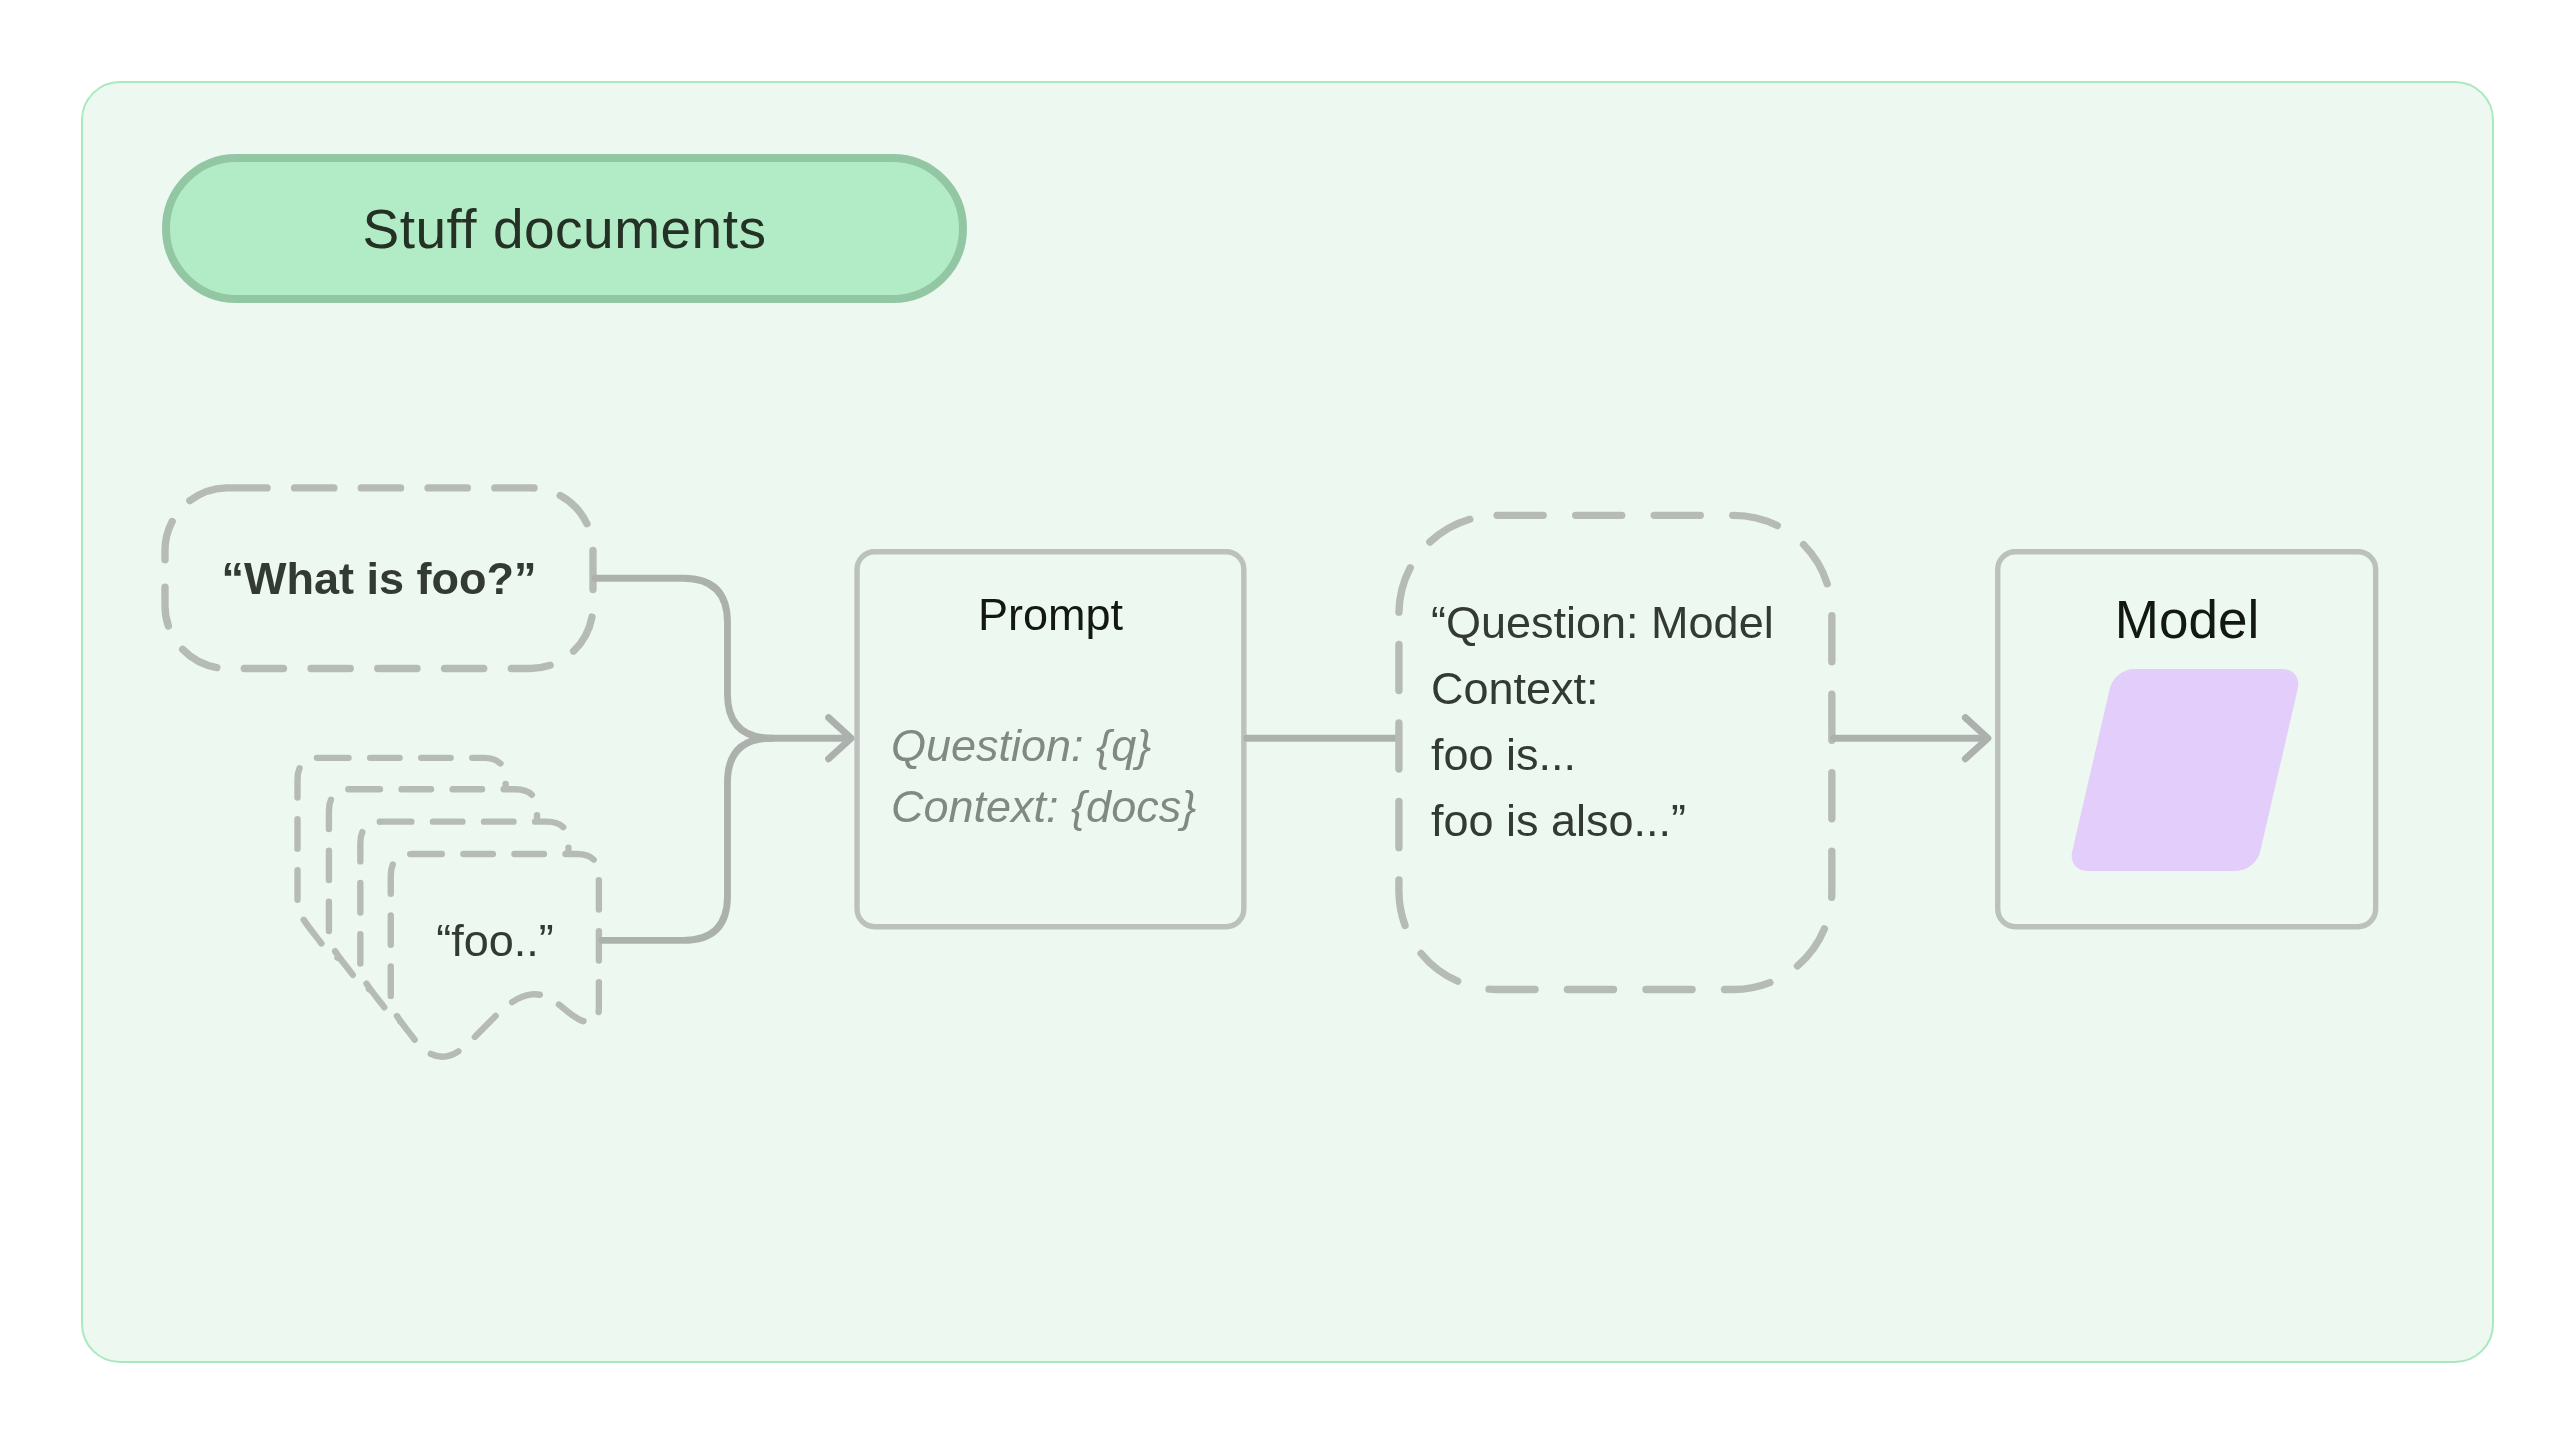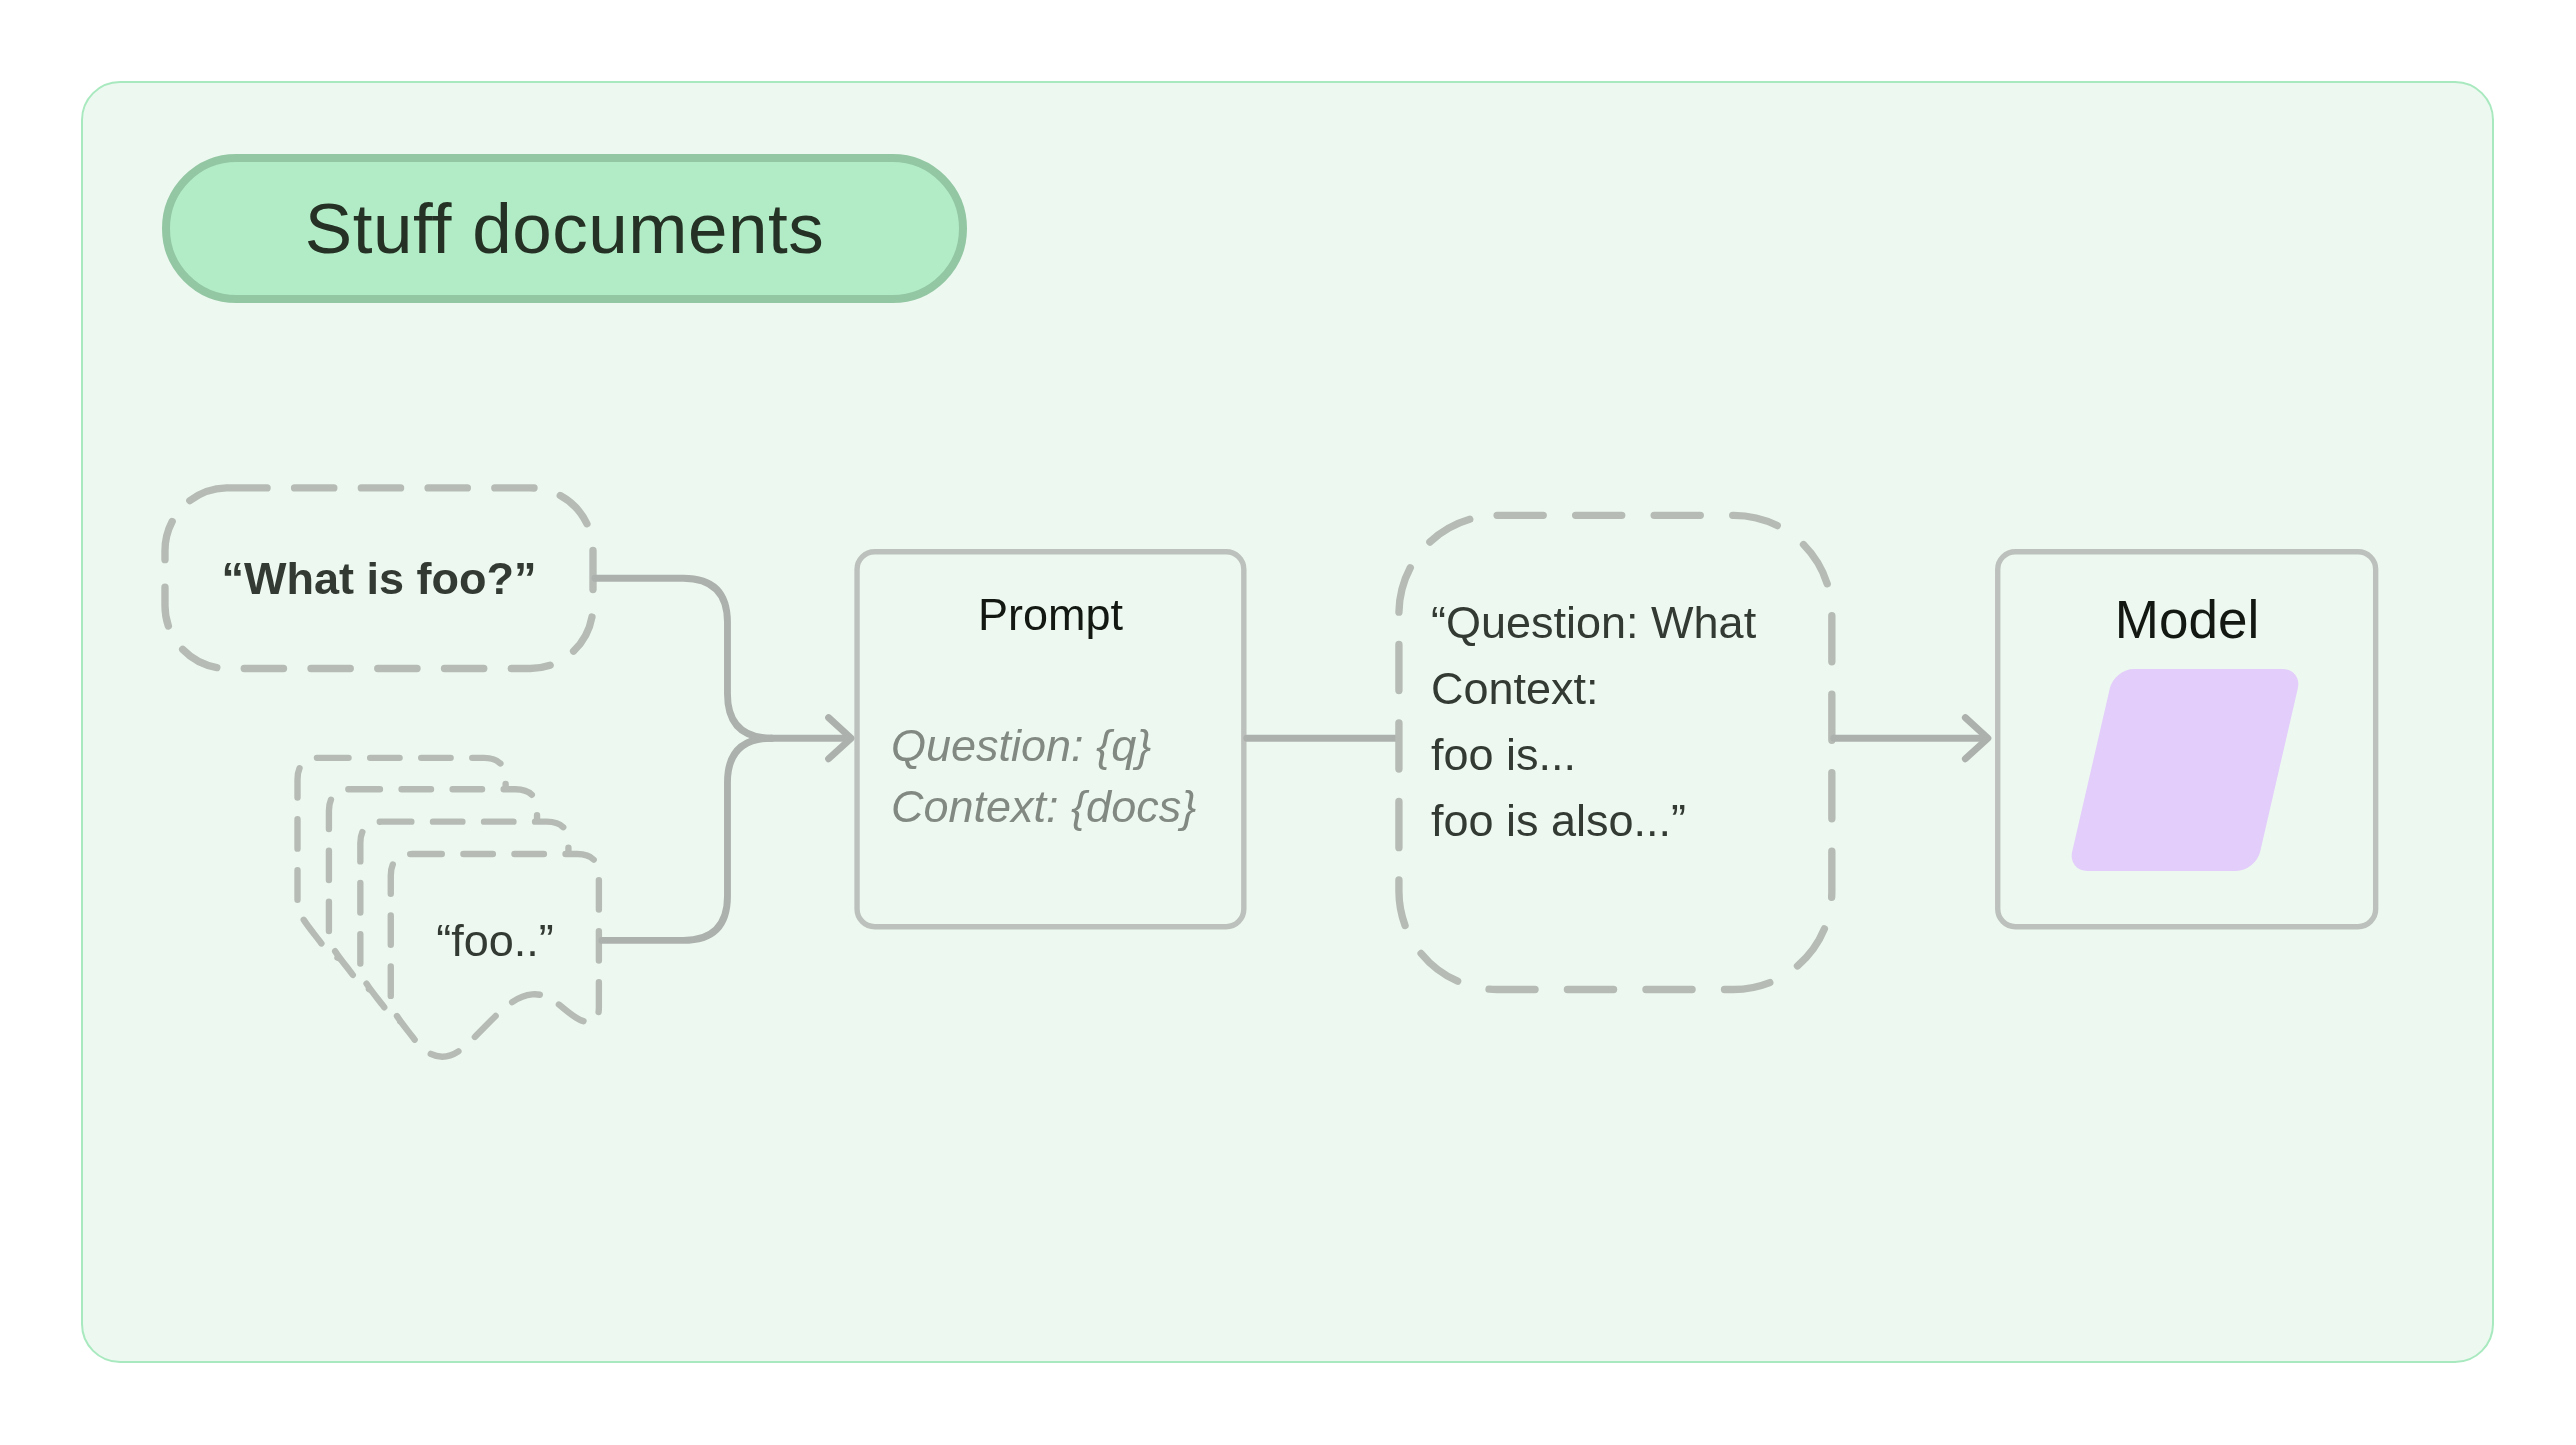--- a/index.html
+++ b/index.html
@@ -25,21 +25,21 @@
   .arrowhead{fill:none;stroke:var(--line,#adb1ae);stroke-width:7;
     stroke-linecap:round;stroke-linejoin:round;}
   .solidbox{fill:none;stroke:var(--box-border,#bdc1bd);stroke-width:5.5;}
 
   .pill{
     position:absolute;left:162px;top:154px;width:805px;height:149px;
     background:var(--pill-bg,#b2ecc7);
     border:8.8px solid var(--pill-border,#93c7a3);
     border-radius:79px;box-sizing:border-box;
     display:flex;align-items:center;justify-content:center;
-    font-size:71px;font-weight:500;color:var(--pill-text,#243124);
+    font-size:55px;font-weight:500;color:var(--pill-text,#243124);
     letter-spacing:0.5px;
   }
 
   .label{position:absolute;color:var(--dark-text,#333933);font-size:45px;}
   .centered{display:flex;align-items:center;justify-content:center;text-align:center;}
 
   .query-label{left:165px;top:488px;width:428px;height:181px;font-weight:bold;}
   .doc-label{left:391px;top:856px;width:208px;height:169px;}
 
   .prompt-title{left:857px;top:589px;width:387px;text-align:center;
@@ -110,21 +110,21 @@
     <span>“foo..”</span>
   </div>
 
   <div class="label prompt-title">Prompt</div>
   <div class="label prompt-lines">
     <div>Question: {q}</div>
     <div>Context: {docs}</div>
   </div>
 
   <div class="label out-lines">
-    <div>“Question: What</div>
+    <div>“Question: Model</div>
     <div>Context:</div>
     <div>foo is...</div>
     <div>foo is also...”</div>
   </div>
 
   <div class="label model-title">Model</div>
   <div class="model-shape"></div>
 
 </div>
 

